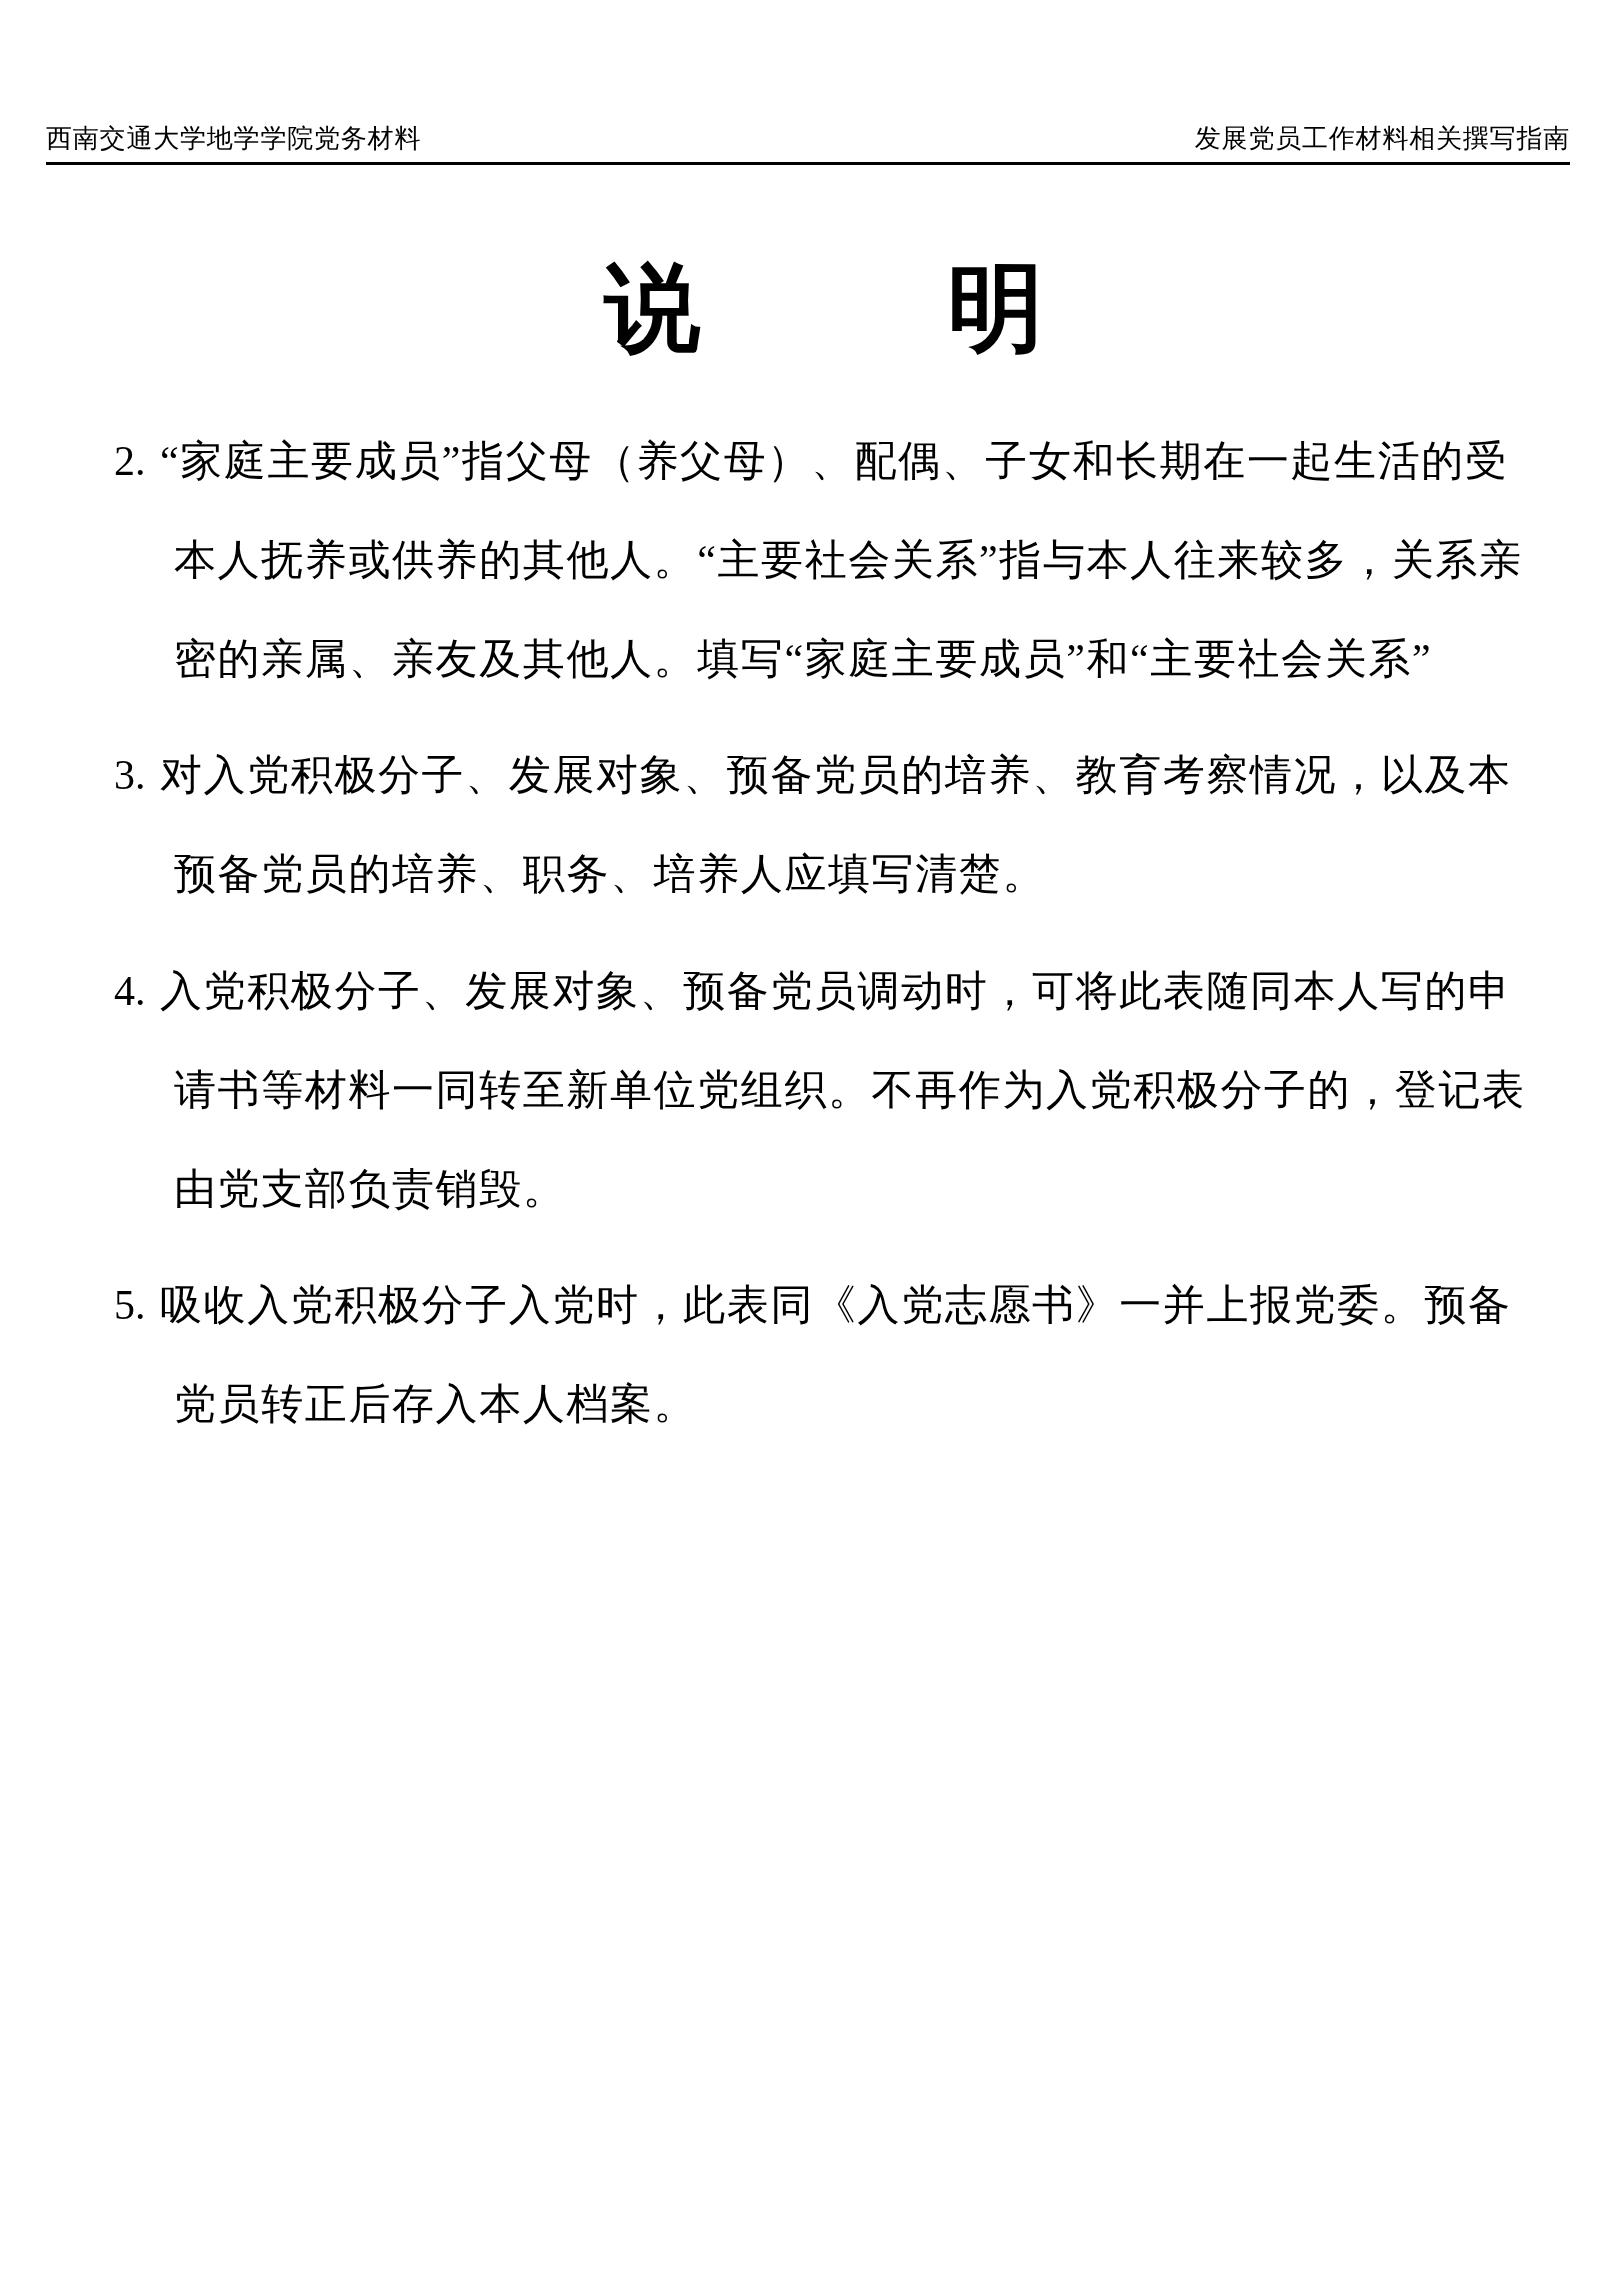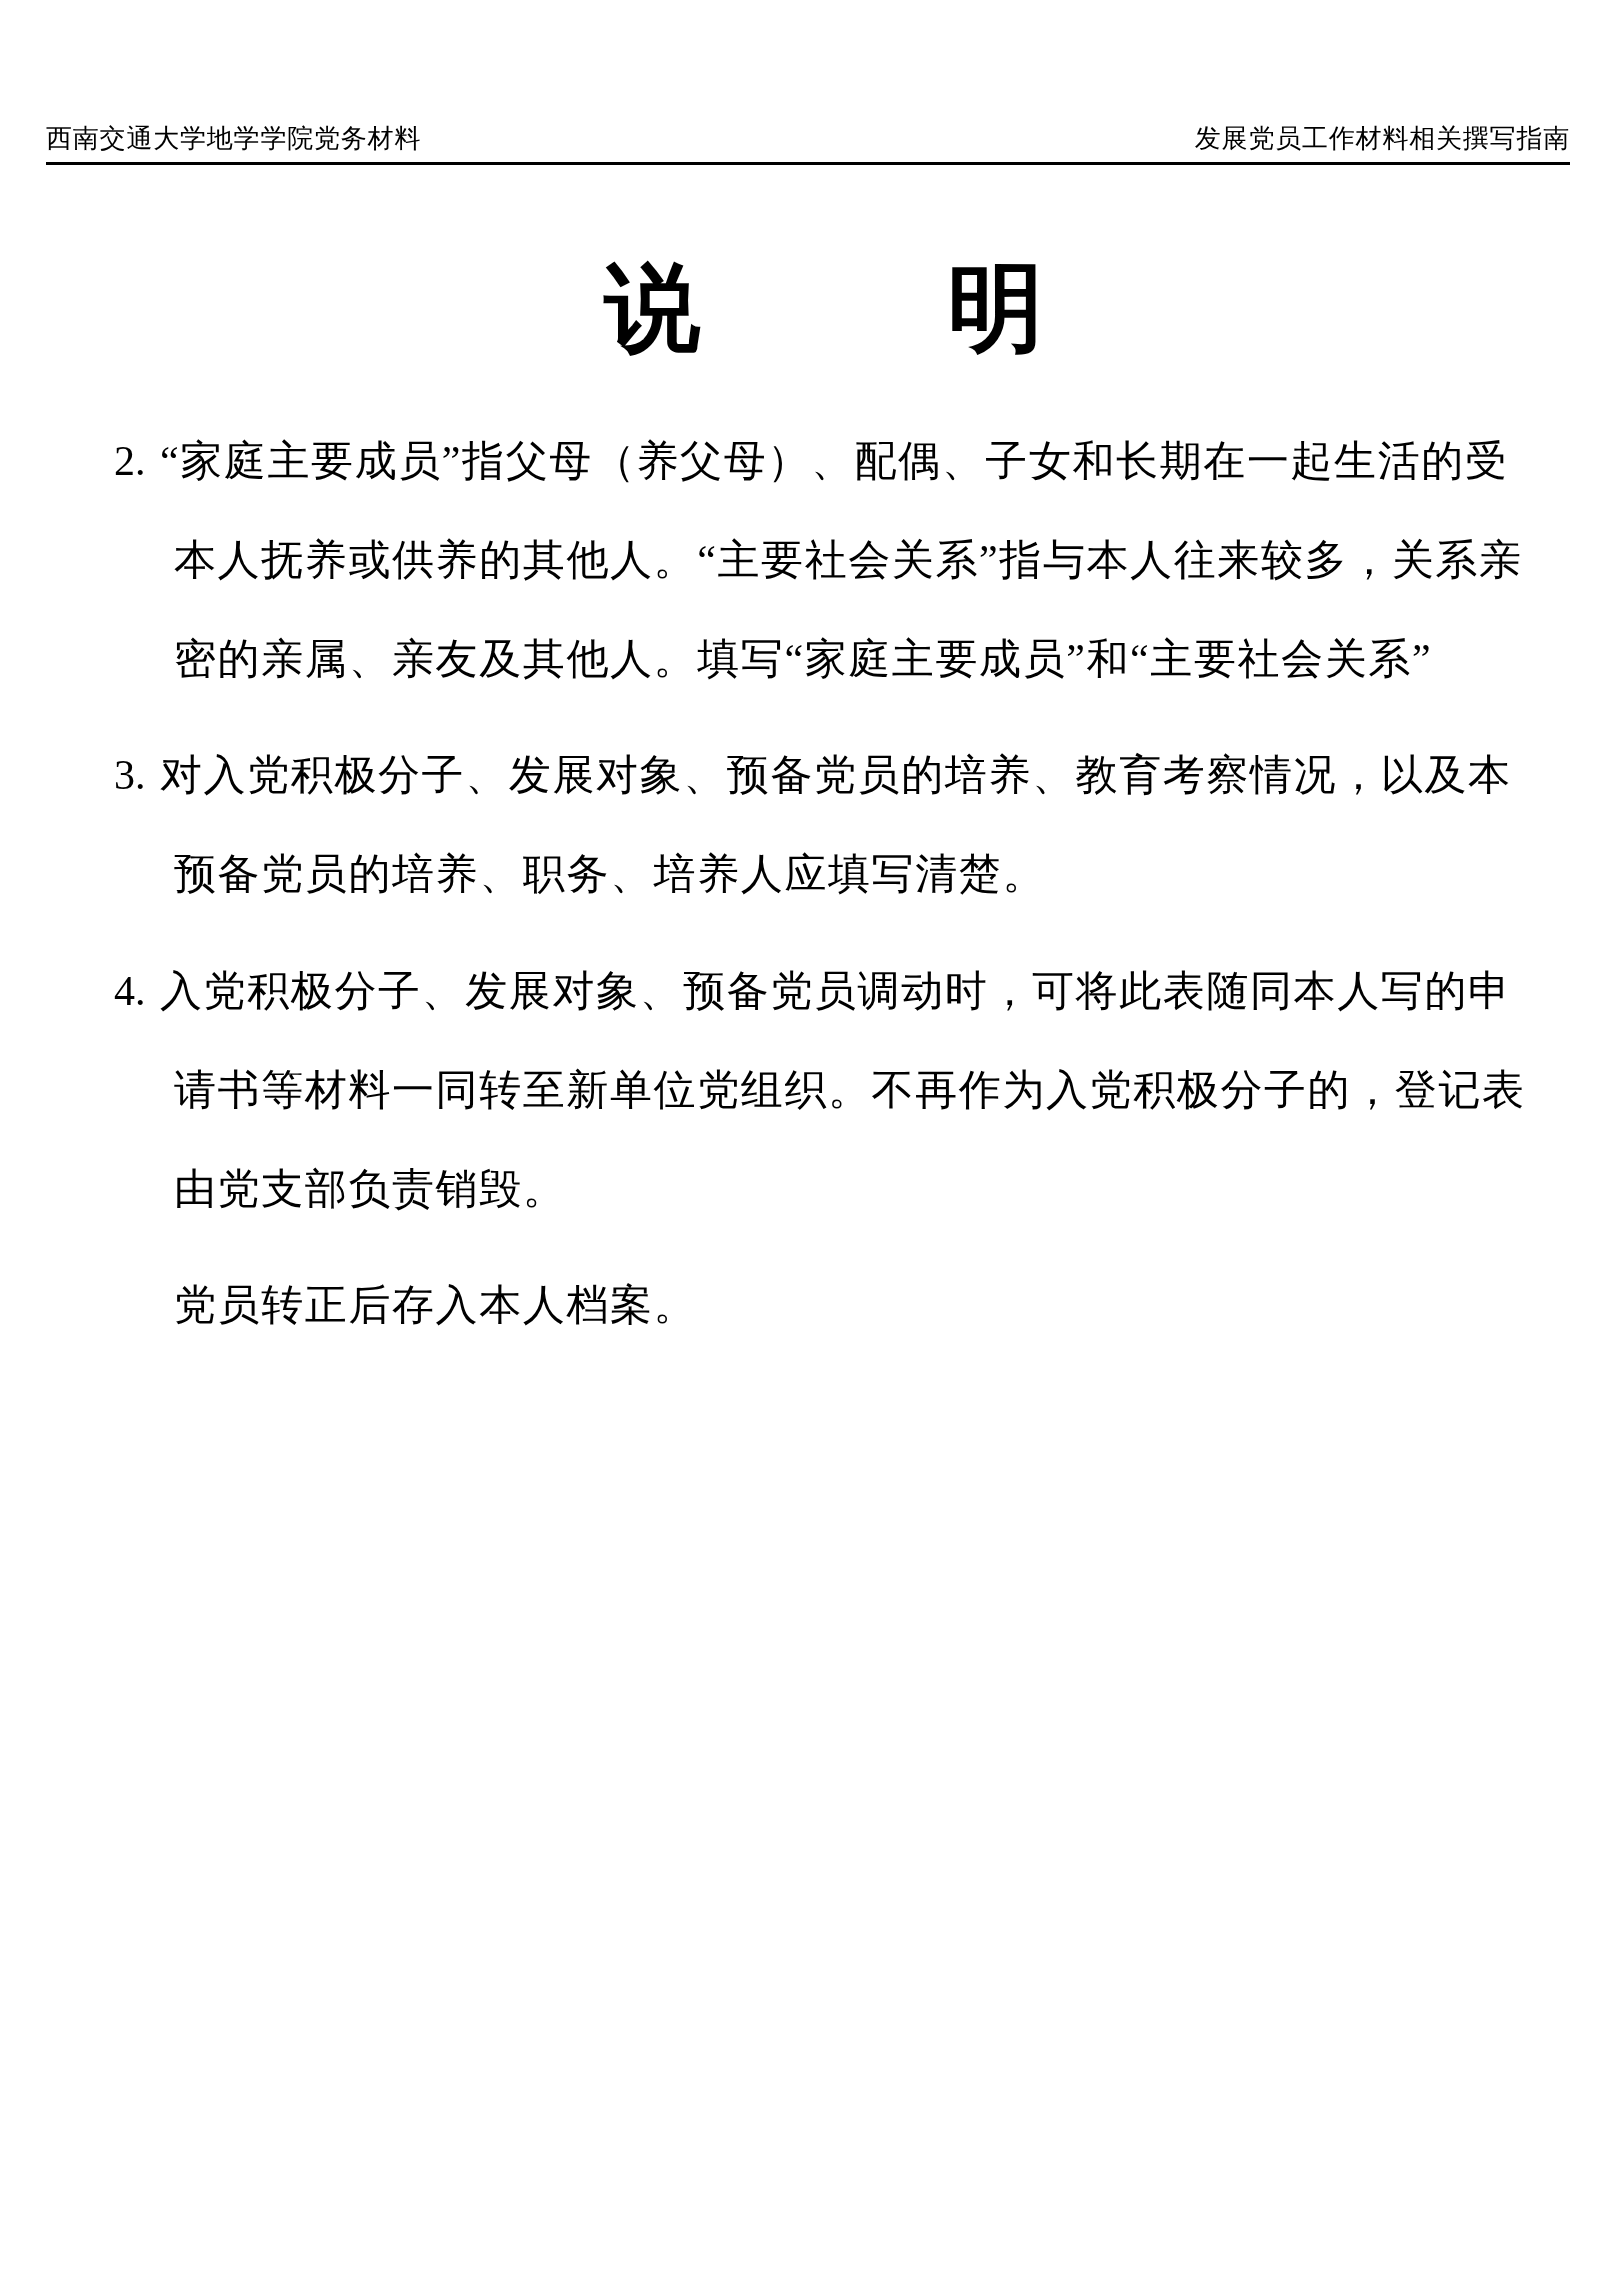--- a/index.html
+++ b/index.html
@@ -114,20 +114,21 @@
       <div class="note-line cont">预备党员的培养、职务、培养人应填写清楚。</div>
     </div>
 
     <div class="note-item">
       <div class="note-line"><span class="note-num">4.</span><span>入党积极分子、发展对象、预备党员调动时，可将此表随同本人写的申</span></div>
       <div class="note-line cont">请书等材料一同转至新单位党组织。不再作为入党积极分子的，登记表</div>
       <div class="note-line cont">由党支部负责销毁。</div>
     </div>
 
     <div class="note-item">
+      <div class="note-line"><span class="note-num">5.</span><span>吸收入党积极分子入党时，此表同《入党志愿书》一并上报党委。预备</span></div>
       <div class="note-line cont">党员转正后存入本人档案。</div>
     </div>
 
   </div>
 
   <div class="footer">
     <span>第23页</span>
   </div>
 
 </div>

